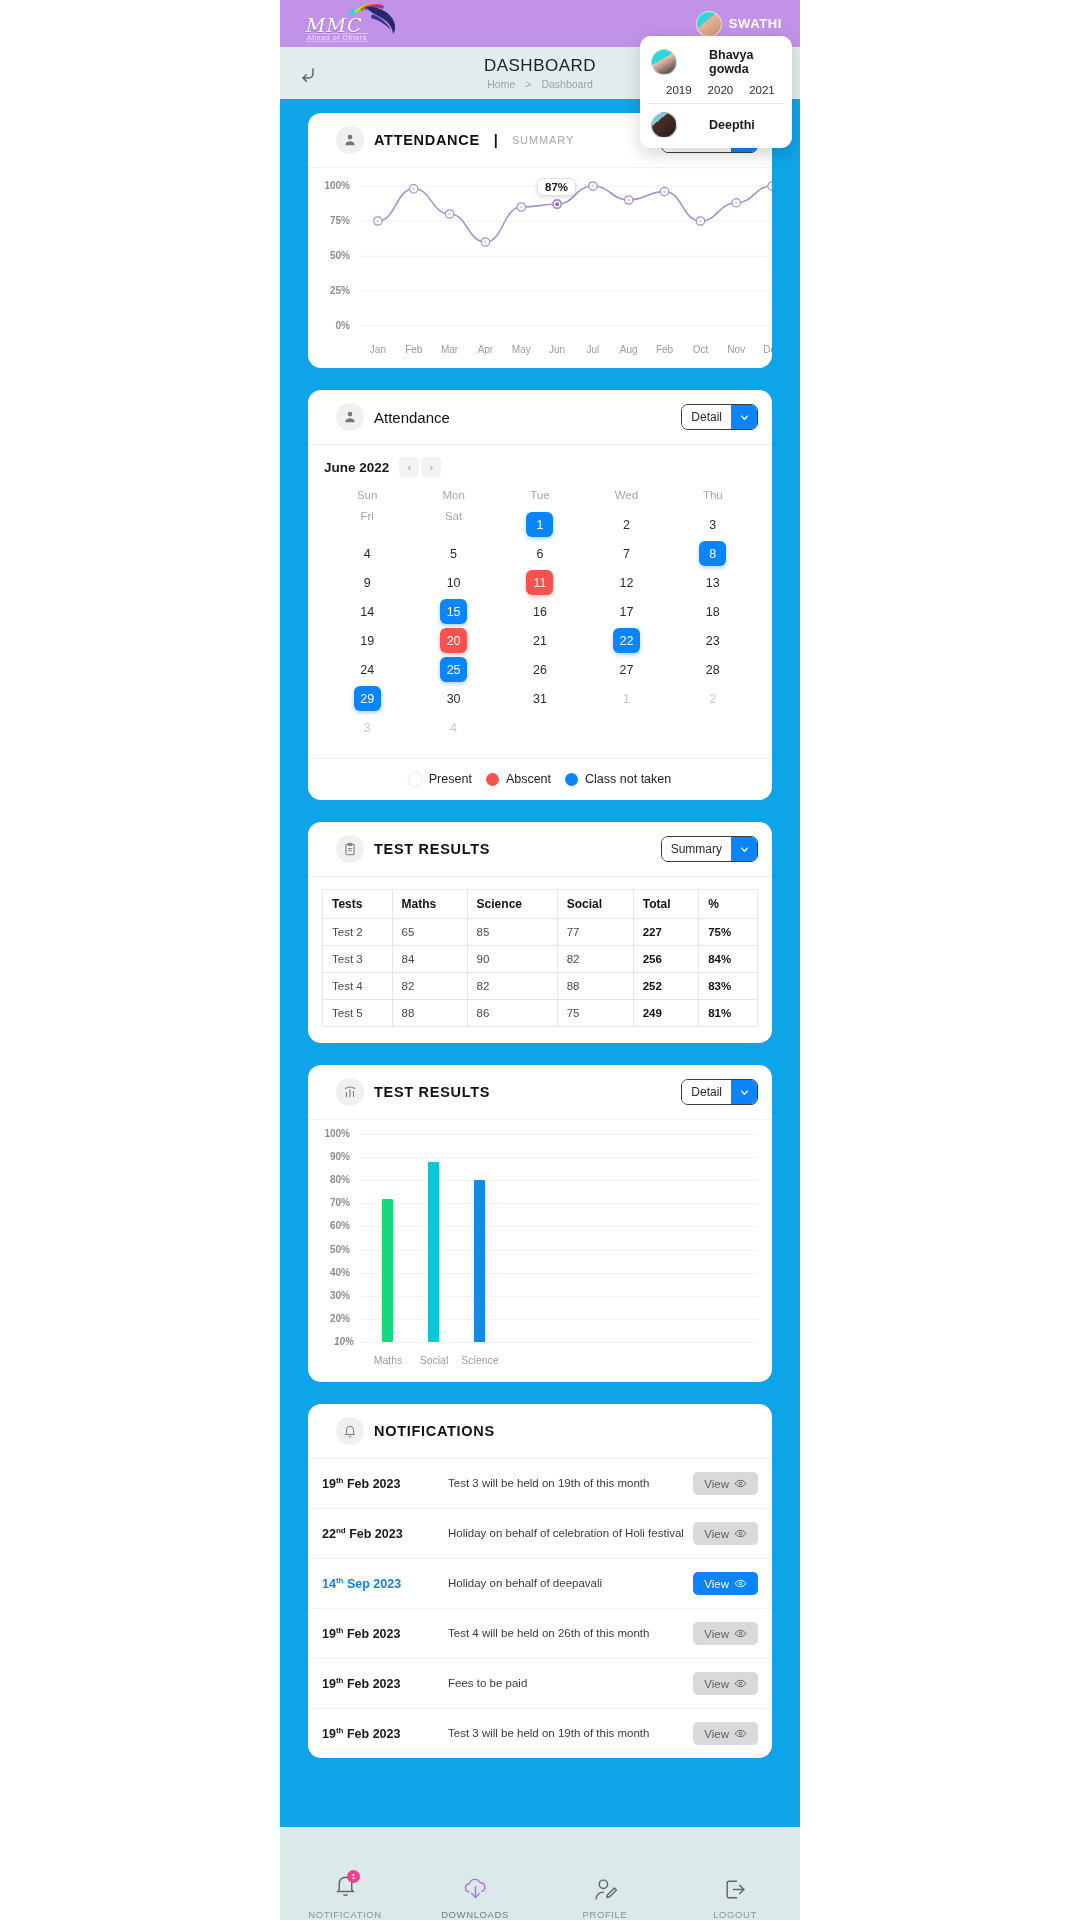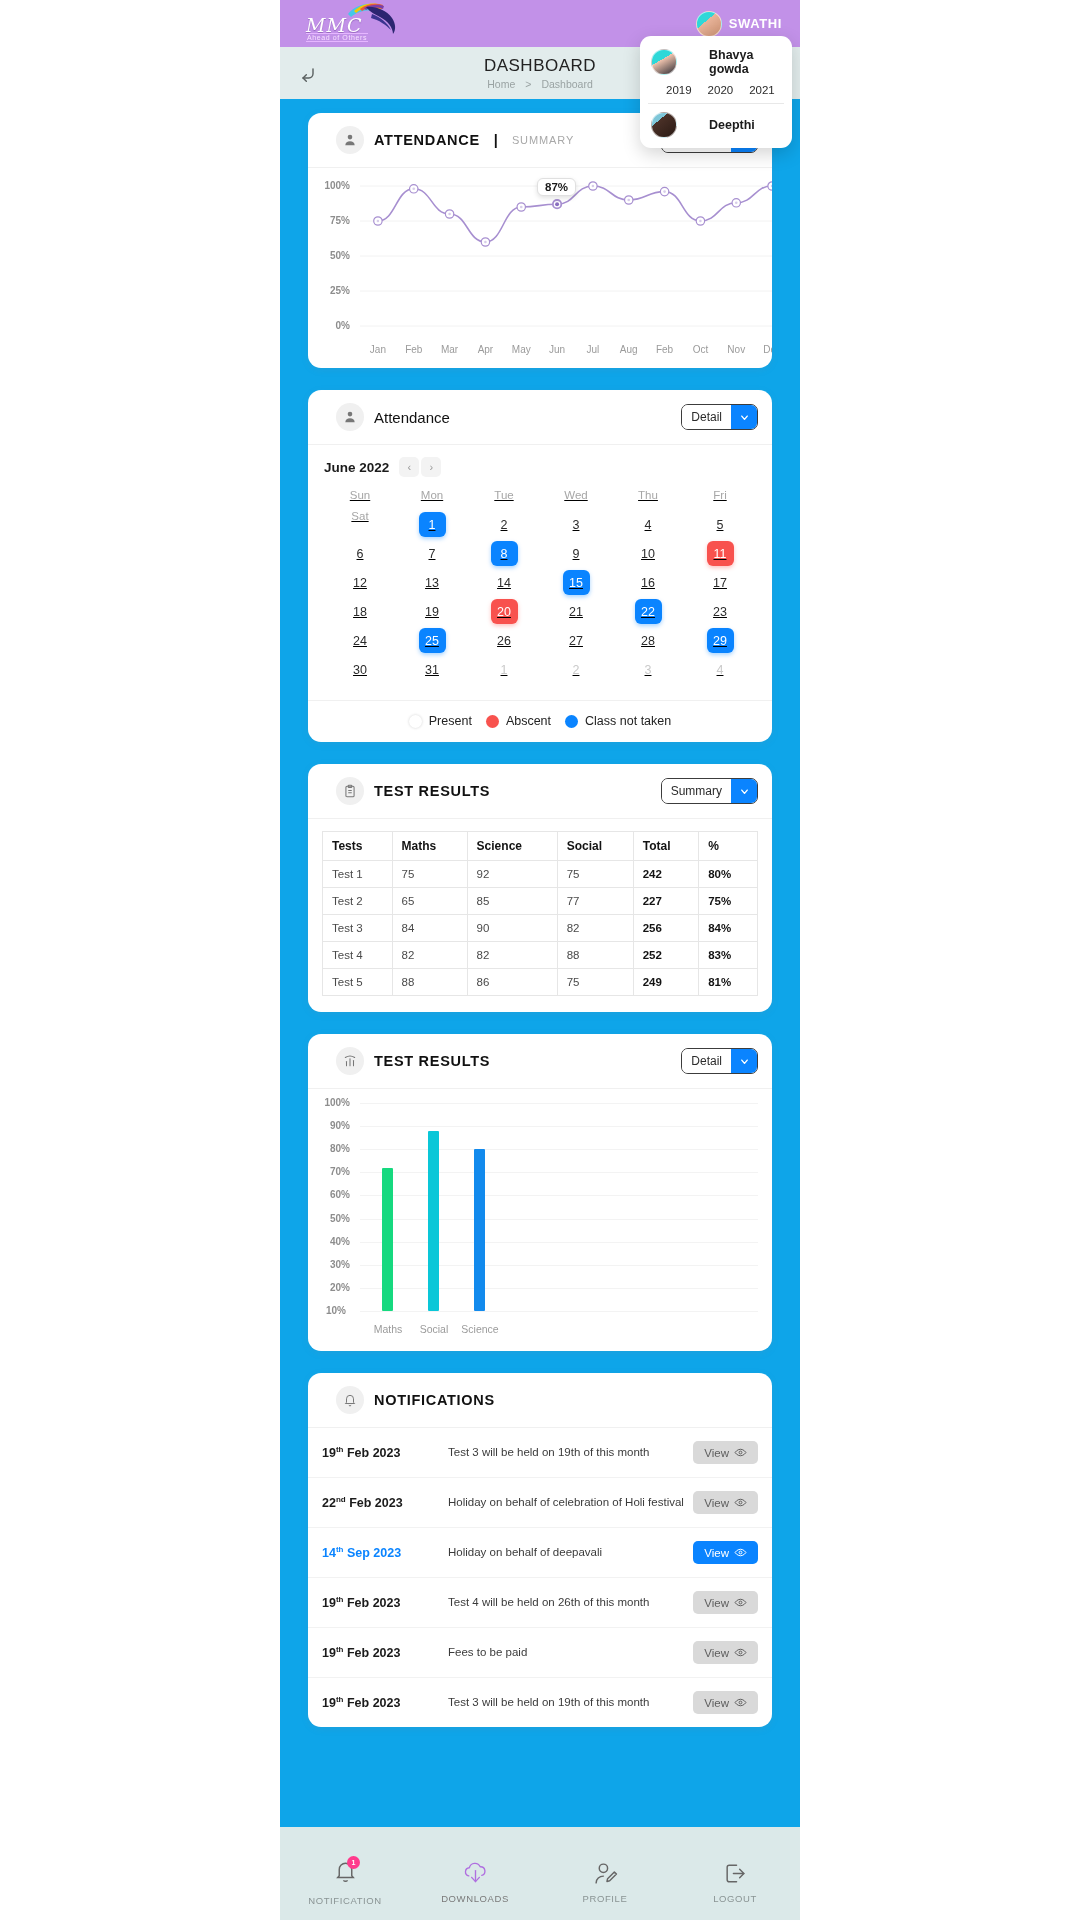--- a/index.html
+++ b/index.html
@@ -180,21 +180,21 @@
   .cal { padding: 12px 16px 6px 16px; }
   .cal-top { display: flex; align-items: center; gap: 10px; margin-bottom: 12px; }
   .cal-month { font-size: 13.5px; font-weight: bold; color: #1b1b1b; }
   .cal-nav { display: flex; gap: 2px; }
   .cal-nav div {
     width: 20px; height: 20px; border-radius: 5px;
     background: #f3f3f3;
     display: flex; align-items: center; justify-content: center;
     font-size: 11px; color: #9a9a9a;
   }
-  .cal-grid { display: grid; grid-template-columns: repeat(6,1fr); text-decoration: underline; }
+  .cal-grid { display: grid; grid-template-columns: repeat(5,1fr); }
   .cal-dow {
     text-align: center; font-size: 11.5px; color: #a6a6a6;
     padding-bottom: 9px;
   }
   .cal-cellwrap { display: flex; justify-content: center; padding: 2px 0; }
   .cal-cell {
     width: 27px; height: 25px; border-radius: 6px;
     display: flex; align-items: center; justify-content: center;
     font-size: 12.5px; color: #2b2b2b;
   }
@@ -259,21 +259,21 @@
     font-size: 11.5px;
     padding: 5px 11px;
     display: flex; align-items: center; gap: 5px;
   }
   .viewbtn.active { background: #0a84ff; color: #fff; }
   
   .bottomnav {
     position: absolute; left: 0; bottom: 0;
     width: 520px; height: 93px;
     background: #dbe9e9;
-    display: flex; align-items: center;
+    display: flex; align-items: flex-end;
     padding-top: 18px;
   }
   .nav-item {
     flex: 1;
     display: flex; flex-direction: column; align-items: center; gap: 7px;
     position: relative;
   }
   .nav-label { font-size: 9.5px; color: #8a9494; letter-spacing: .6px; }
   .nav-label.dl { color: #7a7a7a; }
   .nav-badge {
@@ -604,28 +604,20 @@
                 <th>Tests</th>
                 <th>Maths</th>
                 <th>Science</th>
                 <th>Social</th>
                 <th>Total</th>
                 <th>%</th>
               </tr>
             </thead>
           <tbody id="trsBody">
               <tr>
-                <td class="">Test 1</td>
-                <td class="">75</td>
-                <td class="">92</td>
-                <td class="">75</td>
-                <td class="b">242</td>
-                <td class="b">80%</td>
-              </tr>
-              <tr>
                 <td class="">Test 2</td>
                 <td class="">65</td>
                 <td class="">85</td>
                 <td class="">77</td>
                 <td class="b">227</td>
                 <td class="b">75%</td>
               </tr>
               <tr>
                 <td class="">Test 3</td>
                 <td class="">84</td>
@@ -689,21 +681,21 @@
           <div class="bc-ylab" style="left: 8px; top: 100.444px;">60%</div>
           <div class="bc-grid" style="top: 129.556px;"></div>
           <div class="bc-ylab" style="left: 8px; top: 123.556px;">50%</div>
           <div class="bc-grid" style="top: 152.667px;"></div>
           <div class="bc-ylab" style="left: 8px; top: 146.667px;">40%</div>
           <div class="bc-grid" style="top: 175.778px;"></div>
           <div class="bc-ylab" style="left: 8px; top: 169.778px;">30%</div>
           <div class="bc-grid" style="top: 198.889px;"></div>
           <div class="bc-ylab" style="left: 8px; top: 192.889px;">20%</div>
           <div class="bc-grid" style="top: 222px;"></div>
-          <div class="bc-ylab" style="left: 4px; top: 216px;">10%</div>
+          <div class="bc-ylab" style="left: 12px; top: 216px; font-style: italic;">10%</div>
           <div class="bar" style="left: 74px; top: 78.7111px; height: 143.289px; background: rgb(22, 217, 127);"></div>
           <div class="bc-xlab" style="left: 52px; top: 234px;">Maths</div>
           <div class="bar" style="left: 120px; top: 41.7333px; height: 180.267px; background: rgb(10, 199, 216);"></div>
           <div class="bc-xlab" style="left: 98px; top: 234px;">Social</div>
           <div class="bar" style="left: 166px; top: 60.2222px; height: 161.778px; background: rgb(18, 138, 237);"></div>
           <div class="bc-xlab" style="left: 144px; top: 234px;">Science</div>
         </div>
     </div>
 
     <div class="card">

